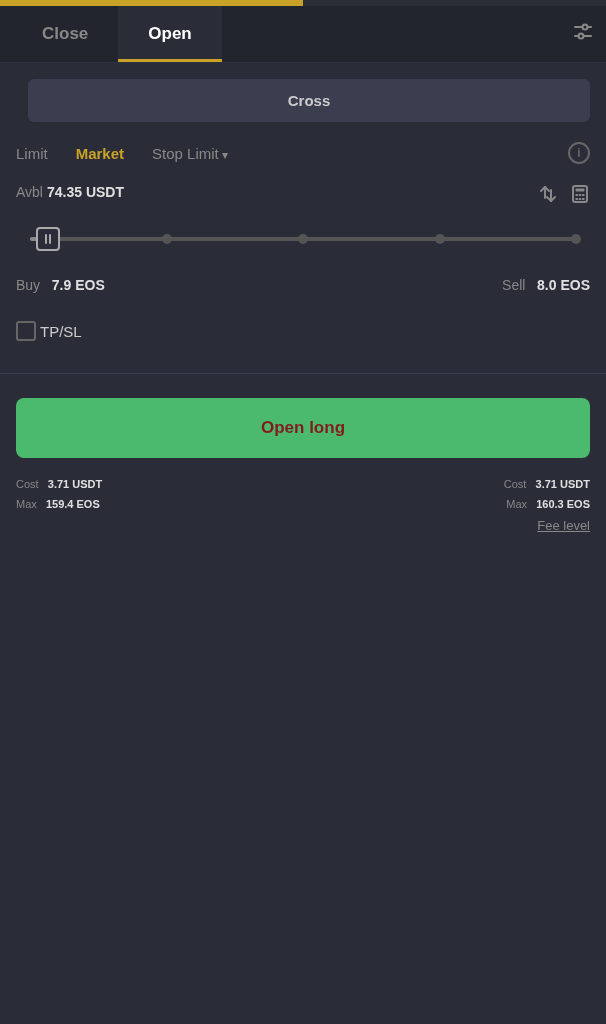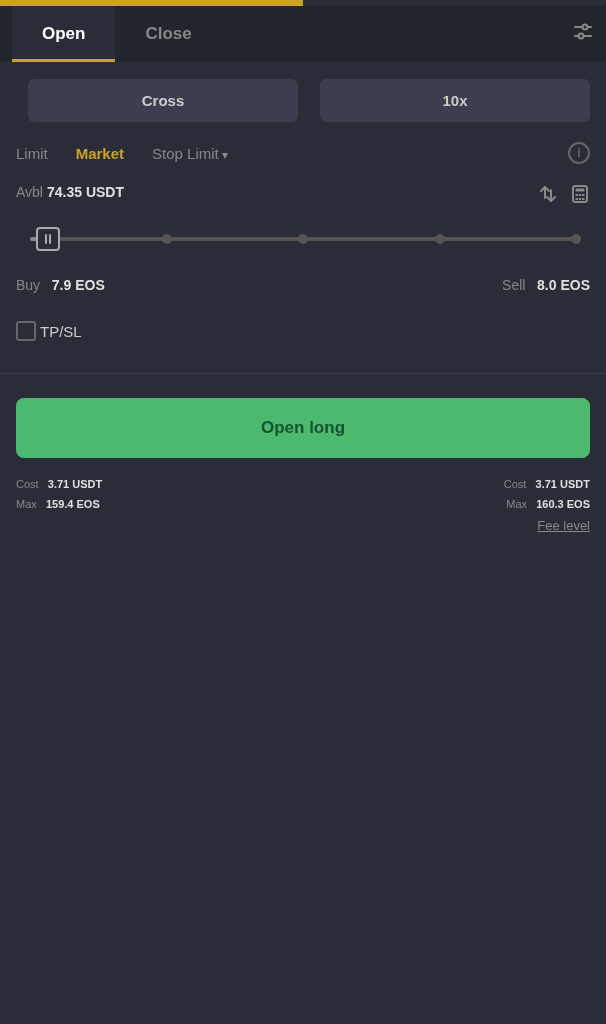--- a/index.html
+++ b/index.html
@@ -302,21 +302,21 @@
 
     .action-buttons {
       display: flex;
       gap: 12px;
       margin-bottom: 20px;
     }
 
     .btn-open-long {
       flex: 1;
       background: #4cba6e;
-      color: #14532d;
+      color: #7f1d1d;
       font-size: 17px;
       font-weight: 700;
       padding: 20px 5px;
       border: none;
       border-radius: 8px;
       cursor: pointer;
     }
 
     .btn-open-short {
       flex: 1;
@@ -352,46 +352,43 @@
       cursor: pointer;
       padding-bottom: 10px;
     }
   </style>
 </head>
 <body>
 
 <div class="top-bar"></div>
 
 <div class="tabs-row">
+  <div class="tab">
+    <span>Close</span>
+  </div>
   <div class="tab active">
     <span>Open</span>
-  </div>
-  <div class="tab">
-    <span>Close</span>
   </div>
   <div class="settings-icon">
     <svg width="22" height="22" viewBox="0 0 22 22" fill="none">
       <line x1="3" y1="6" x2="10" y2="6" stroke="#888" stroke-width="2" stroke-linecap="round"></line>
       <circle cx="13" cy="6" r="2.5" stroke="#888" stroke-width="2" fill="none"></circle>
       <line x1="15.5" y1="6" x2="19" y2="6" stroke="#888" stroke-width="2" stroke-linecap="round"></line>
       <circle cx="9" cy="15" r="2.5" stroke="#888" stroke-width="2" fill="none"></circle>
       <line x1="3" y1="15" x2="6.5" y2="15" stroke="#888" stroke-width="2" stroke-linecap="round"></line>
       <line x1="11.5" y1="15" x2="19" y2="15" stroke="#888" stroke-width="2" stroke-linecap="round"></line>
     </svg>
   </div>
 </div>
 
 <div class="main-content">
 
   <div class="margin-row">
     <button class="margin-btn">
       <span>Cross</span>
-    </button>
-    <button class="margin-btn">
-      <span>10x</span>
     </button>
   </div>
 
   <div class="order-type-row">
     <span class="order-type-item">Limit</span>
     <span class="order-type-item active">Market</span>
     <span class="order-type-item has-arrow">Stop Limit</span>
     <div class="info-icon">i</div>
   </div>
 

